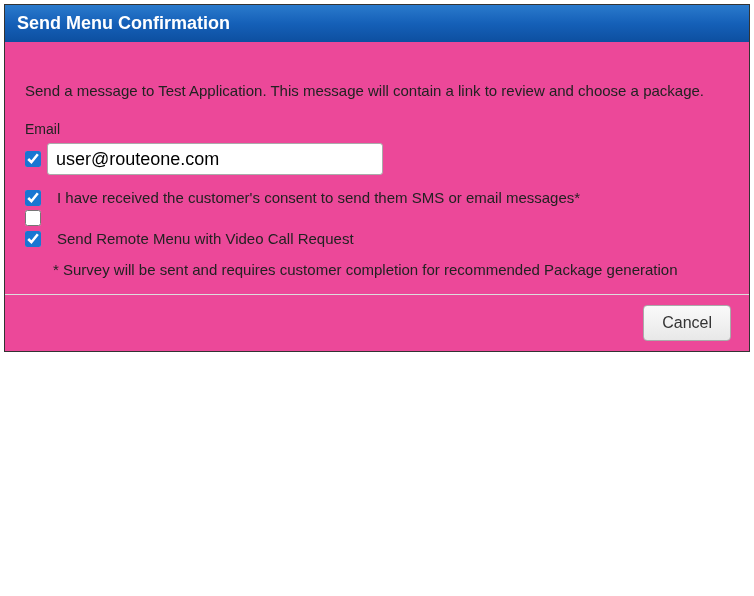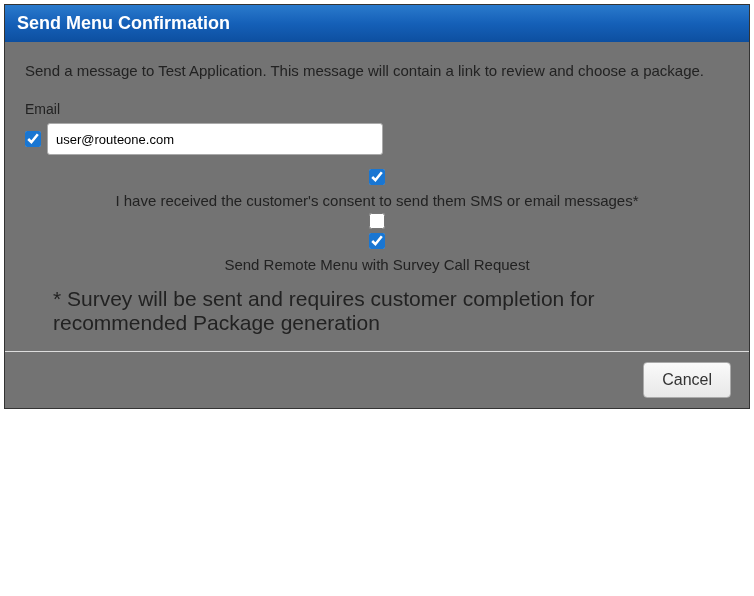--- a/index.html
+++ b/index.html
@@ -8,37 +8,38 @@
       padding: 0;
     }
     body {
       font-family: Arial, Helvetica, sans-serif;
       background: #fff;
       padding: 4px;
     }
     .dialog {
       width: 746px;
       border: 1px solid #333;
-      background: #737373;
+      background: #ec4899;
     }
     .dialog-header {
       background: linear-gradient(to bottom, #2a7acc 0%, #1560b8 50%, #0d4fa0 100%);
       color: #fff;
       padding: 8px 12px;
       font-size: 18px;
       font-weight: bold;
     }
     .dialog-body {
       padding: 18px 20px 16px 20px;
       font-size: 15px;
       color: #222;
     }
     .intro {
       margin-bottom: 20px;
       line-height: 1.4;
+      margin-top: 20px;
     }
     .field-group {
       margin-bottom: 14px;
     }
     .field-label {
       display: block;
       margin-bottom: 6px;
       font-size: 14px;
     }
     .field-row {
@@ -48,46 +49,45 @@
     }
     .field-row input[type="checkbox"] {
       width: 16px;
       height: 16px;
       accent-color: #1976d2;
     }
     .text-input {
       width: 336px;
       height: 32px;
       padding: 4px 8px;
-      font-size: 13px;
+      font-size: 18px;
       border: 1px solid #aaa;
       border-radius: 3px;
       background: #fff;
     }
     .text-input:disabled {
       background: #eee;
       color: #888;
     }
     .option-row {
       display: flex;
       align-items: center;
-      gap: 7px;
+      gap: 16px;
       margin-top: 4px;
       font-size: 15px;
-      flex-direction: column;
     }
     .option-row input[type="checkbox"] {
       width: 16px;
       height: 16px;
       accent-color: #1976d2;
     }
     .note-row {
       margin-top: 14px;
       margin-left: 28px;
-      font-size: 21px;
+      font-size: 15px;
     }
     .dialog-footer {
       border-top: 1px solid #ddd;
       padding: 10px 18px;
       display: flex;
       justify-content: flex-end;
       gap: 8px;
     }
     .btn {
       padding: 8px 18px;
@@ -123,21 +123,21 @@
       <span>I have received the customer's consent to send them SMS or email messages*</span>
     </div>
 
     <div class="option-row">
       <input type="checkbox" style="">
     </div>
 
 
     <div class="option-row">
       <input type="checkbox" checked="" style="">
-      <span>Send Remote Menu with Survey Call Request</span>
+      <span>Send Remote Menu with Video Call Request</span>
     </div>
 
     <div class="note-row">* Survey will be sent and requires customer completion for recommended Package generation</div>
   </div>
 
   <div class="dialog-footer">
     <button class="btn">Cancel</button>
   </div>
 </div>
 

